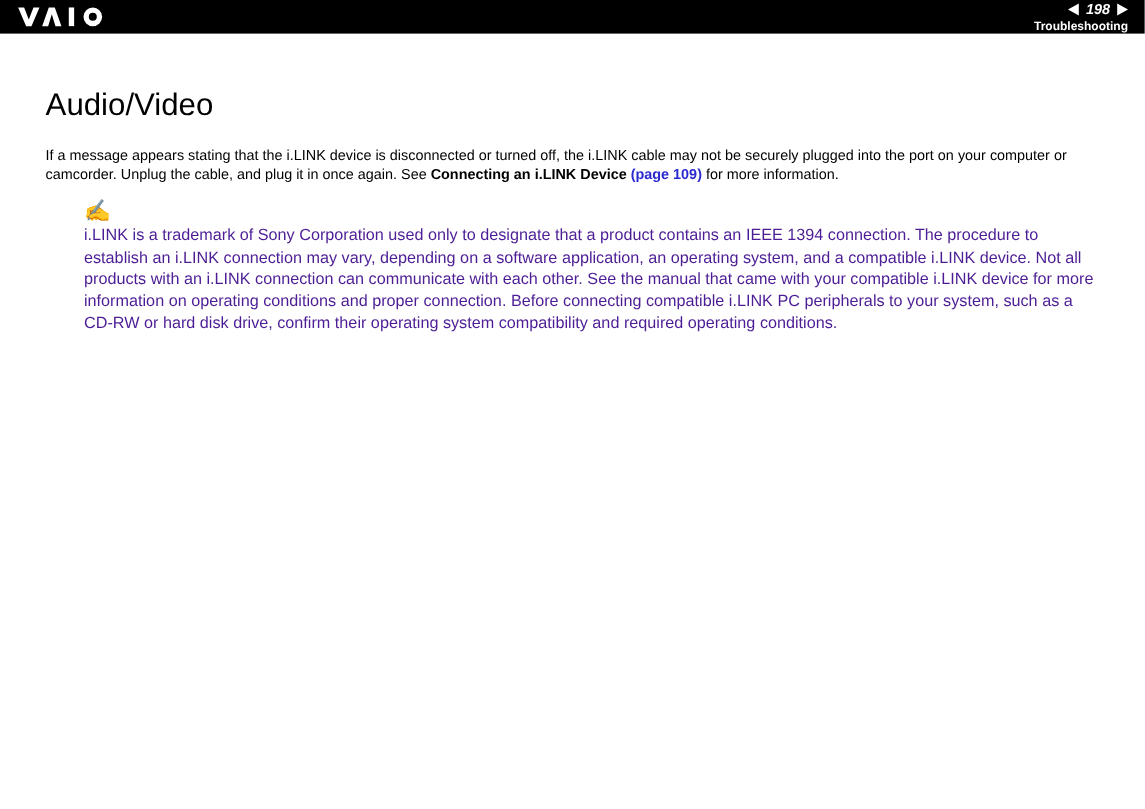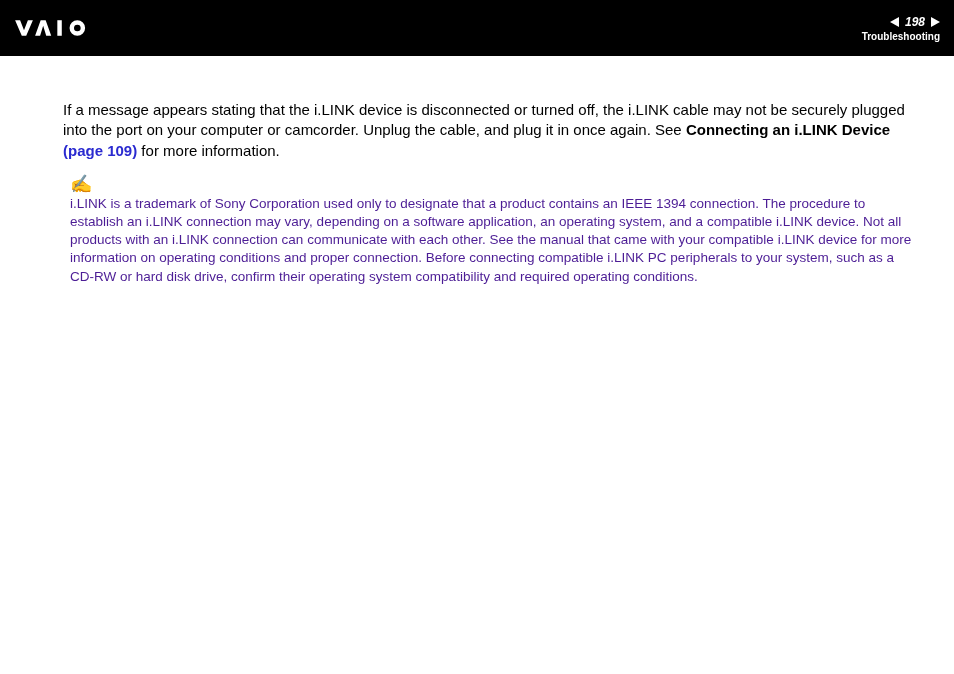--- a/index.html
+++ b/index.html
@@ -6,21 +6,21 @@
   body {
     font-family: Arial, Helvetica, sans-serif;
     background: #fff;
     width: 954px;
     height: 674px;
     overflow: hidden;
   }
   .header {
     background: #000;
     color: #fff;
-    height: 56px;
+    height: 28px;
     display: flex;
     align-items: center;
     justify-content: space-between;
     padding: 0 14px;
   }
   .logo {
     display: flex;
     align-items: center;
   }
   .logo svg {
@@ -61,25 +61,24 @@
     color: #000;
     margin-bottom: 18px;
   }
   .h2 {
     font-size: 20px;
     color: #2a2ad0;
     font-weight: normal;
     margin-bottom: 10px;
   }
   .para {
-    font-size: 15px;
+    font-size: 12px;
     line-height: 1.35;
     color: #000;
     margin-bottom: 14px;
-    margin-left: 25px;
   }
   .bold { font-weight: bold; }
   .link { color: #2a2ad0; font-weight: bold; }
   .note-block {
     margin-left: 32px;
     margin-top: 6px;
   }
   .note-icon {
     color: #2a2ad0;
     font-size: 18px;
@@ -111,20 +110,21 @@
     <div class="pager">
       <span class="arrow-left"></span>
       <span>198</span>
       <span class="arrow-right"></span>
     </div>
     <div class="section-name">Troubleshooting</div>
   </div>
 </div>
 
 <div class="content">
+  <div class="h1">Audio/Video</div>
   <p class="para">
     <span>If a message appears stating that the i.LINK device is disconnected or turned off, the i.LINK cable may not be securely plugged into the port on your computer or camcorder. Unplug the cable, and plug it in once again. See </span><span class="bold">Connecting an i.LINK Device</span><span class="link"> (page 109)</span><span> for more information.</span>
   </p>
   <div class="note-block">
     <div class="note-icon">✍</div>
     <div class="note-text">i.LINK is a trademark of Sony Corporation used only to designate that a product contains an IEEE 1394 connection. The procedure to establish an i.LINK connection may vary, depending on a software application, an operating system, and a compatible i.LINK device. Not all products with an i.LINK connection can communicate with each other. See the manual that came with your compatible i.LINK device for more information on operating conditions and proper connection. Before connecting compatible i.LINK PC peripherals to your system, such as a CD-RW or hard disk drive, confirm their operating system compatibility and required operating conditions.</div>
   </div>
 </div>
 
 </body></html>

